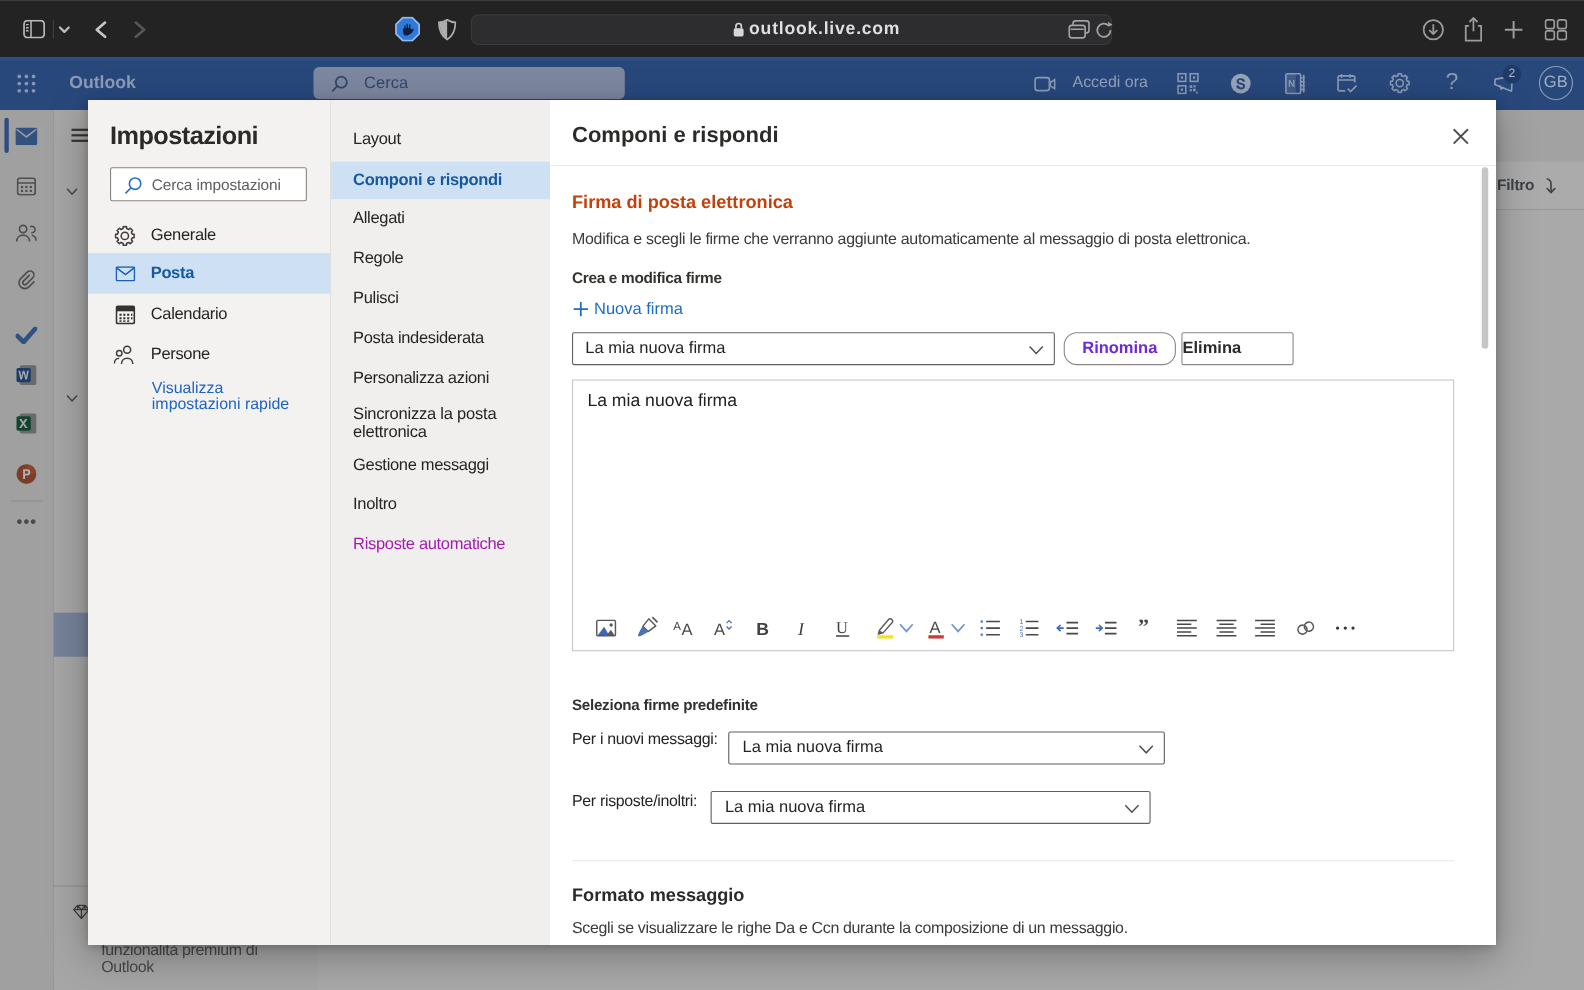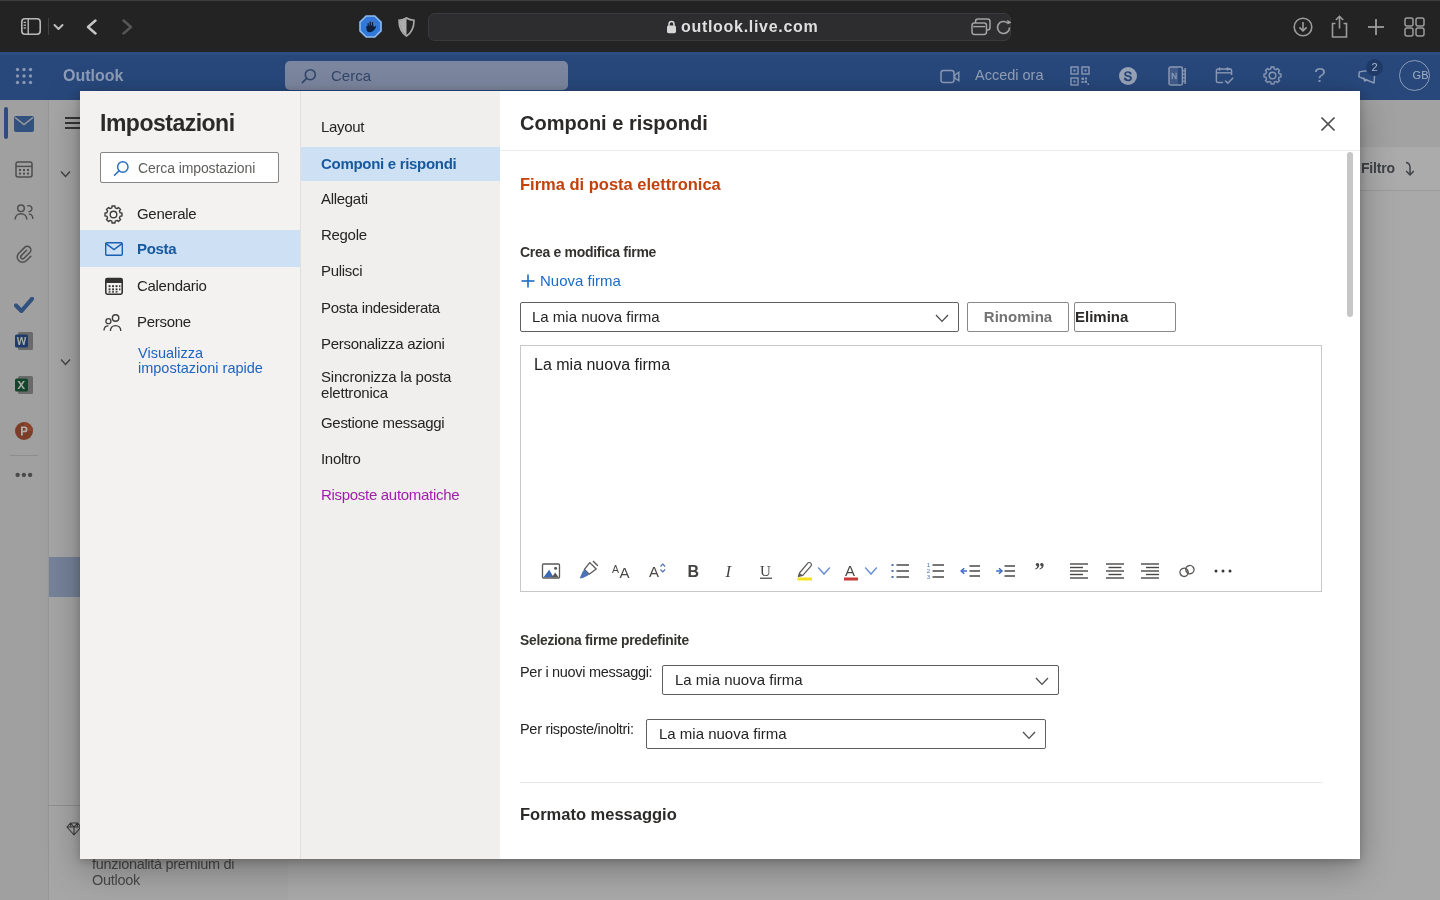--- a/index.html
+++ b/index.html
@@ -185,21 +185,21 @@
     </svg>
     <div class="t" style="left:1314px;top:11px;font-size:21px;color:#8c9bb6;font-weight:400">?</div>
 
     <svg class="abs" style="left:1357px;top:66px;top:14px" width="22" height="20" viewBox="0 0 22 20">
       <g fill="none" stroke="#8c9bb6" stroke-width="1.5" stroke-linejoin="round" transform="rotate(4 11 10)">
         <path d="M2,6.5 L17.5,3 V16.5 L2,11.5 Z"></path>
         <path d="M6.5,11.8 l1.6,3.4 2.4,-1.7"></path>
       </g>
     </svg>
     <div class="abs" style="left:1366px;top:7px;width:17px;height:17px;border-radius:50%;background:#1f3a66;color:#aab7cd;font-size:11px;text-align:center;line-height:17px">2</div>
-    <div class="abs" style="left:1399px;top:8px;width:31px;height:31px;border-radius:50%;border:1.6px solid #8c9bb6;color:#a2afc6;font-size:11px;text-align:right;line-height:28px;letter-spacing:0.3px">GB</div>
+    <div class="abs" style="left:1399px;top:8px;width:31px;height:31px;border-radius:50%;border:1.6px solid #8c9bb6;color:#a2afc6;font-size:15px;text-align:center;line-height:28px;letter-spacing:0.3px">GB</div>
   </div>
 
   <div id="rail">
 
     <div class="abs" style="left:4px;top:7px;width:3.5px;height:32px;background:#2d4d80;border-radius:2px"></div>
     <svg class="abs" style="left:14px;top:16px" width="20" height="16" viewBox="0 0 20 16">
       <rect x="0" y="0" width="20" height="16" rx="2" fill="#32517f"></rect>
       <polyline points="1,1.5 10,8.5 19,1.5" fill="none" stroke="#9c9c9c" stroke-width="1.4"></polyline>
     </svg>
     <svg class="abs" style="left:15px;top:60px" width="18" height="18" viewBox="0 0 18 18">
@@ -344,35 +344,36 @@
     </div>
     <div id="mmain">
       <div class="t" style="left:20px;top:21px;font-size:20px;font-weight:700;color:#2b2a28">Componi e rispondi</div>
       <svg class="abs" style="left:820px;top:25px" width="16" height="16" viewBox="0 0 16 16">
         <line x1="1.5" y1="1.5" x2="14.5" y2="14.5" stroke="#4f4d4b" stroke-width="1.7"></line>
         <line x1="14.5" y1="1.5" x2="1.5" y2="14.5" stroke="#4f4d4b" stroke-width="1.7"></line>
       </svg>
       <div class="abs" style="left:0;top:59px;width:860px;height:1px;background:#ececec"></div>
 
       <div class="t" style="left:20px;top:84px;font-size:16.5px;font-weight:700;color:#c2410c">Firma di posta elettronica</div>
+      <div class="t" style="left:20px;top:119px;font-size:14.5px;color:#3b3a39;letter-spacing:-0.25px">Modifica e scegli le firme che verranno aggiunte automaticamente al messaggio di posta elettronica.</div>
       <div class="t" style="left:20px;top:152.5px;font-size:14px;font-weight:700;color:#33322f;letter-spacing:-0.3px">Crea e modifica firme</div>
 
       <svg class="abs" style="left:21px;top:183px" width="14" height="14" viewBox="0 0 14 14">
         <line x1="7" y1="0.5" x2="7" y2="13.5" stroke="#1a6cc4" stroke-width="1.6"></line>
         <line x1="0.5" y1="7" x2="13.5" y2="7" stroke="#1a6cc4" stroke-width="1.6"></line>
       </svg>
       <div class="t" style="left:40px;top:181px;font-size:15px;color:#1a6cc4">Nuova firma</div>
 
       <div class="abs" style="left:20px;top:211px;width:439px;height:30px;border:1px solid #62605e;border-radius:2px;background:#fff">
         <div class="t" style="left:11px;top:5px;font-size:15px;color:#252423">La mia nuova firma</div>
         <svg class="abs" style="left:414px;top:11px" width="14" height="9" viewBox="0 0 14 9">
             <polyline points="1,1 7,7.4 13,1" fill="none" stroke="#4f4d4b" stroke-width="1.3"></polyline>
           </svg>
       </div>
-      <div class="abs" style="left:467px;top:211px;width:102px;height:30px;border:1px solid #8a8886;border-radius:2px;background:#fff;text-align:center;font-size:15px;font-weight:700;color:#737373;line-height:28px">Rinomina</div>
+      <div class="abs" style="left:467px;top:211px;width:102px;height:30px;border:1px solid #8a8886;border-radius:12px;background:#fff;text-align:center;font-size:15px;font-weight:700;color:#6d28d9;line-height:28px">Rinomina</div>
       <div class="abs" style="left:574px;top:211px;width:102px;height:30px;border:1px solid #8a8886;border-radius:2px;background:#fff;text-align:left;font-size:15px;font-weight:700;color:#2b2a28;line-height:28px">Elimina</div>
 
       <div class="abs" style="left:20px;top:254px;width:802px;height:247px;border:1px solid #cac8c6;background:#fff">
         <div class="t" style="left:13px;top:10px;font-size:16px;color:#212121">La mia nuova firma</div>
         <div id="toolbar" class="abs" style="left:0;top:204px;width:802px;height:40px">
 
           <svg class="abs" style="left:18.6px;top:10px" width="22" height="22" viewBox="0 0 22 22">
             <rect x="2.5" y="4" width="17" height="14" rx="1" fill="none" stroke="#5a5856" stroke-width="1.3"></rect>
             <path d="M3.6,17.2 L9.2,9.8 L13.6,17.2 Z" fill="#3c68b0"></path>
             <path d="M11.8,17.2 L15.2,12.6 L18.6,17.2 Z" fill="#5a5856"></path>
@@ -534,18 +535,19 @@
       <div class="t" style="left:20px;top:630px;font-size:14.5px;color:#252423;letter-spacing:-0.3px">Per risposte/inoltri:</div>
       <div class="abs" style="left:146px;top:628px;width:400px;height:30px;border:1px solid #62605e;border-radius:2px;background:#fff">
         <div class="t" style="left:12px;top:5px;font-size:15px;color:#252423">La mia nuova firma</div>
         <svg class="abs" style="left:375px;top:11px" width="14" height="9" viewBox="0 0 14 9">
             <polyline points="1,1 7,7.4 13,1" fill="none" stroke="#4f4d4b" stroke-width="1.3"></polyline>
           </svg>
       </div>
 
       <div class="abs" style="left:20px;top:691px;width:802px;height:1px;background:#e8e8e8"></div>
       <div class="t" style="left:20px;top:714px;font-size:16.5px;font-weight:700;color:#2b2a28">Formato messaggio</div>
+      <div class="t" style="left:20px;top:745px;font-size:14.5px;color:#3b3a39;letter-spacing:-0.3px">Scegli se visualizzare le righe Da e Ccn durante la composizione di un messaggio.</div>
 
       <div class="abs" style="left:847px;top:61px;width:5.5px;height:165px;background:#c6c6c6;border-radius:3px"></div>
     </div>
   </div>
 
 </div>
 
 </body></html>

